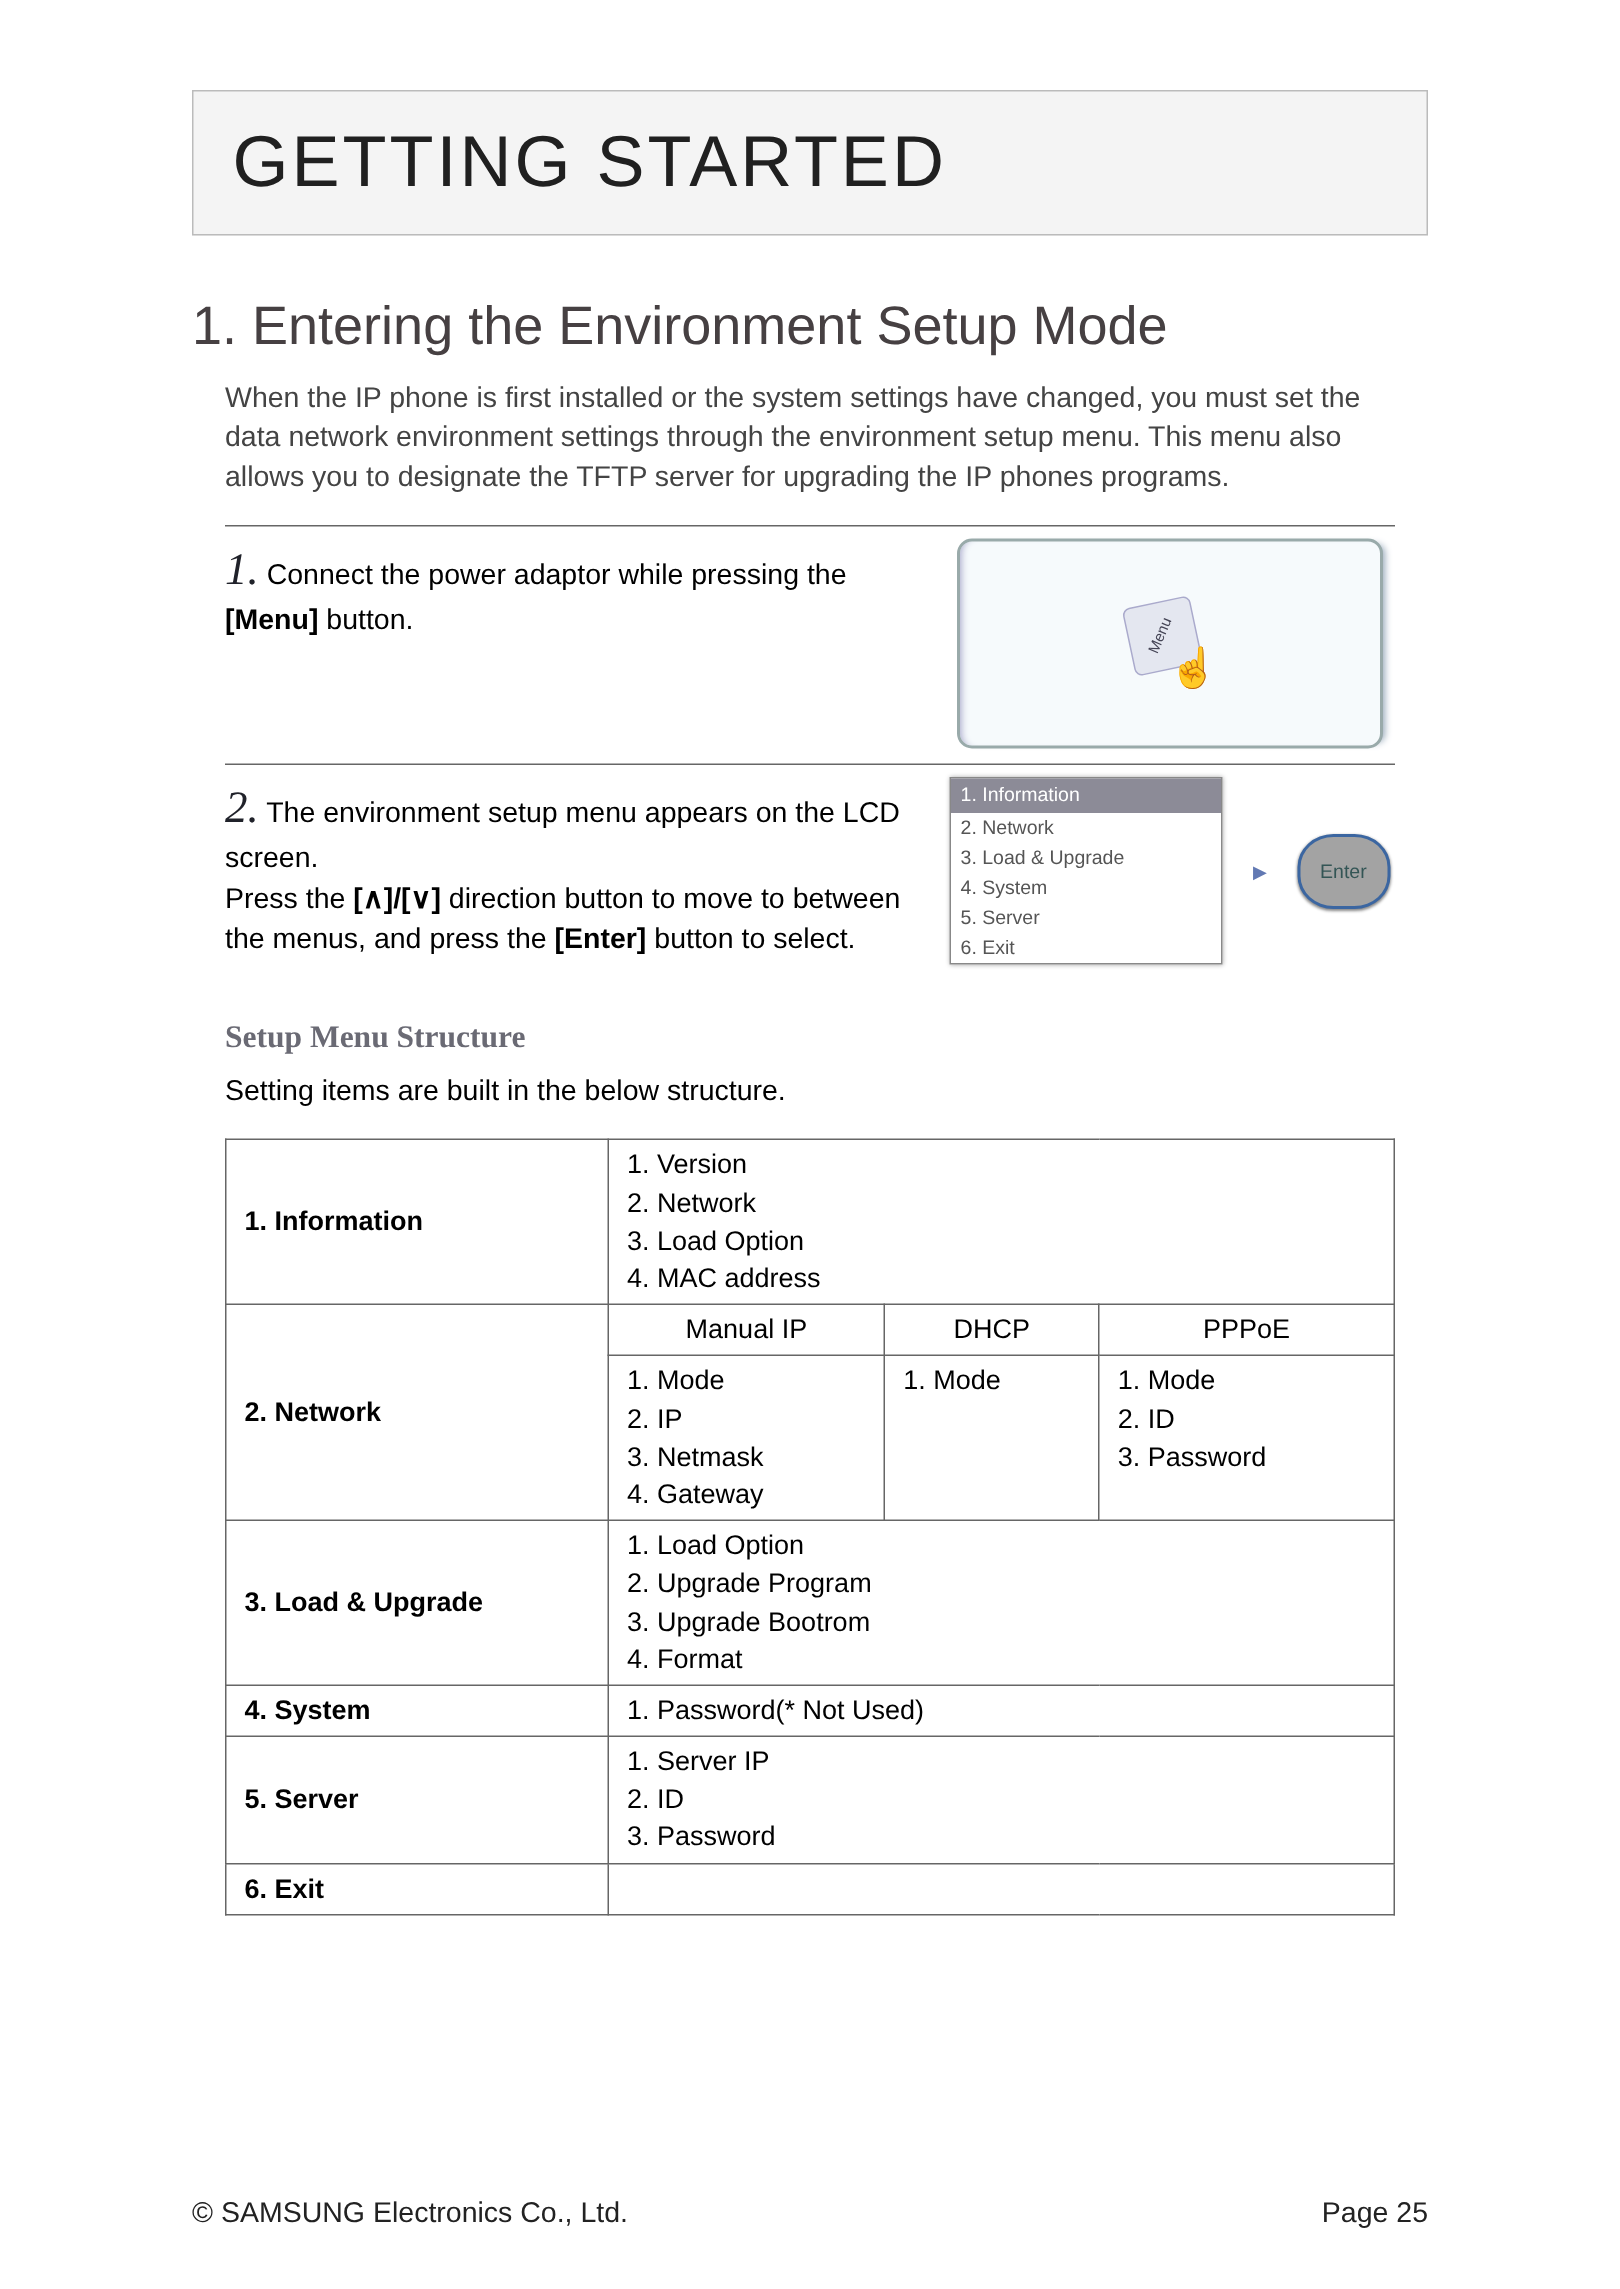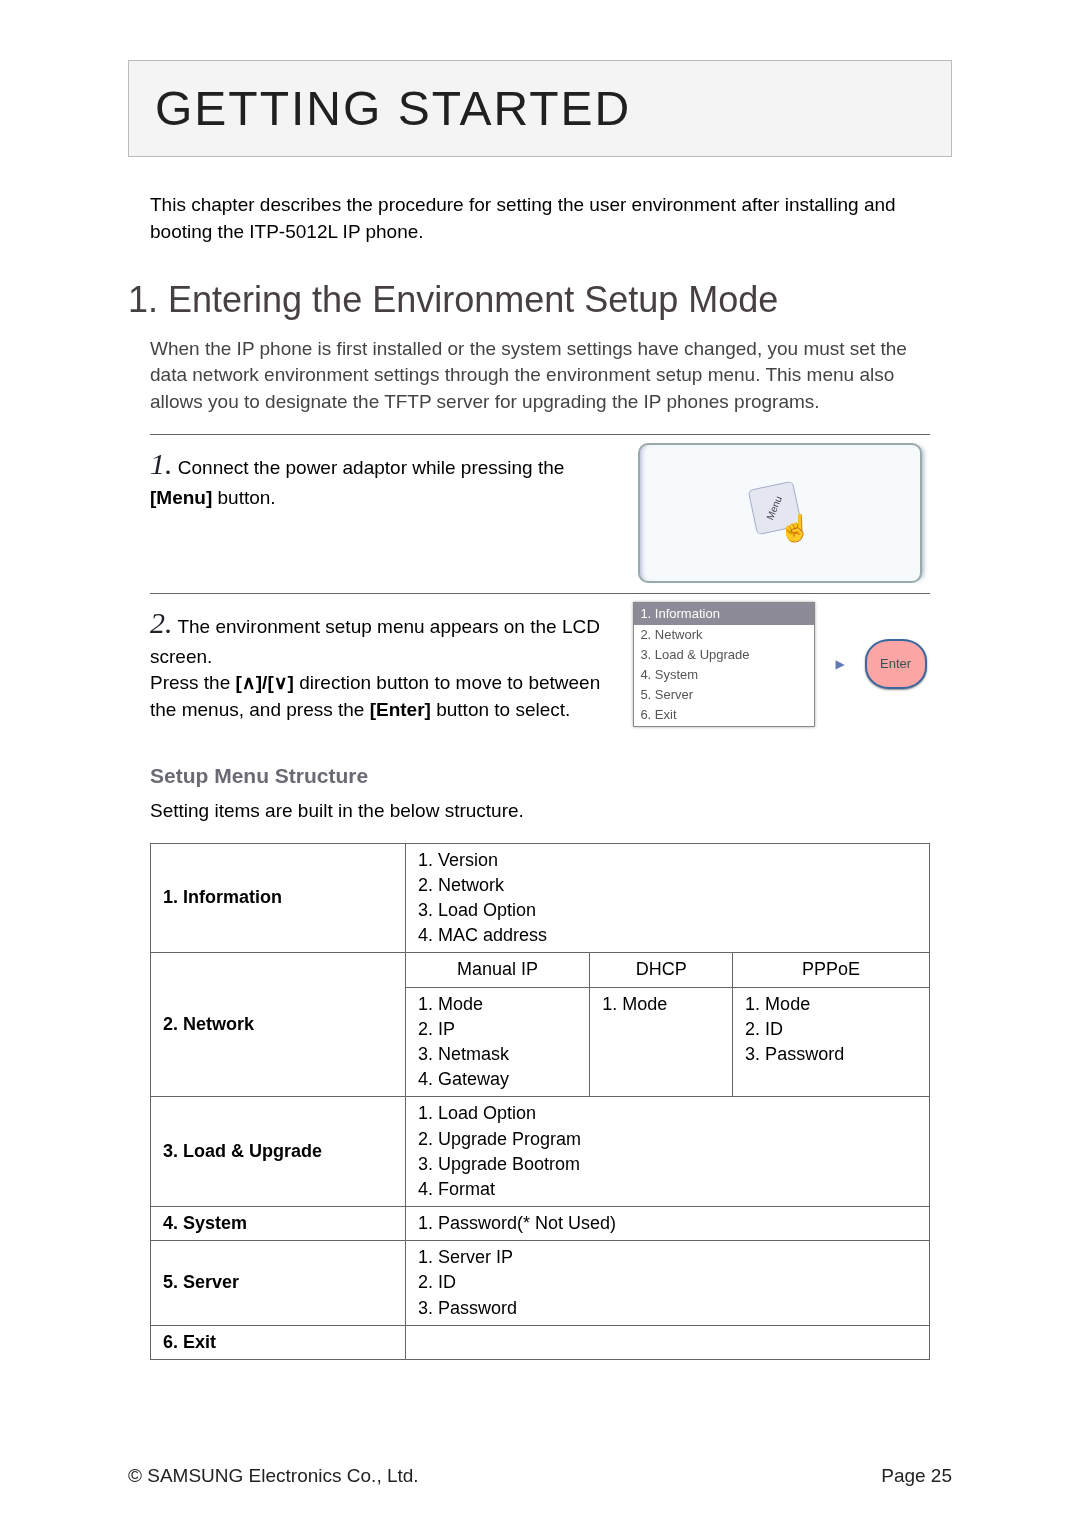--- a/index.html
+++ b/index.html
@@ -136,38 +136,39 @@
     color: #fff;
     padding: 2px 6px;
   }
   .lcd-item {
     padding: 1px 6px;
   }
   .enter-btn {
     width: 58px;
     height: 46px;
     border-radius: 24px / 22px;
-    background: #fca5a5;
+    background: #a3a3a3;
     border: 2px solid #3b66a1;
     display:flex;
     align-items:center;
     justify-content:center;
     font-size:13px;
     color:#355;
     box-shadow: 0 1px 2px #888;
   }
   .tri-icon {
     font-size: 12px;
     color: #6279b3;
   }
   .sub-heading {
     font-size: 21px;
     font-weight: bold;
     color: #6a6a74;
     margin: 24px 22px 8px 22px;
+    font-family: Liberation Serif, serif;
   }
   .sub-desc {
     padding: 0 22px;
     margin-bottom: 18px;
   }
   table.menu-structure {
     border-collapse: collapse;
     width: calc(100% - 44px);
     margin: 0 22px;
     font-size: 18px;
@@ -202,21 +203,20 @@
 </style>
 </head>
 <body>
 
 <div class="page">
 
   <div class="title-box">
     <h1 class="chapter-title">GETTING STARTED</h1>
   </div>
 
-  <div class="intro-text">This chapter describes the procedure for setting the user environment after installing and booting the ITP-5012L IP phone.</div>
 
   <h2 class="section-title">1. Entering the Environment Setup Mode</h2>
   <div class="section-desc">When the IP phone is first installed or the system settings have changed, you must set the data network environment settings through the environment setup menu. This menu also allows you to designate the TFTP server for upgrading the IP phones programs.</div>
 
   <hr class="sep">
 
   <div class="step-row">
     <div class="step-text">
       <span class="step-num">1.</span>
       <span> Connect the power adaptor while pressing the </span><b>[Menu]</b><span> button.</span>

